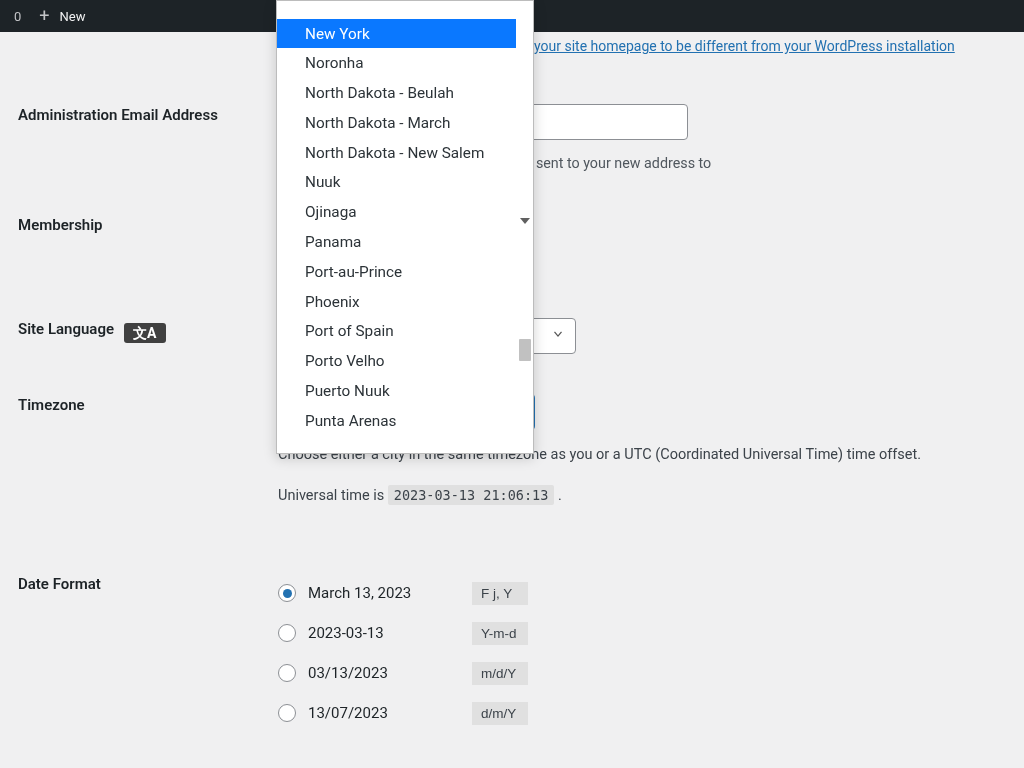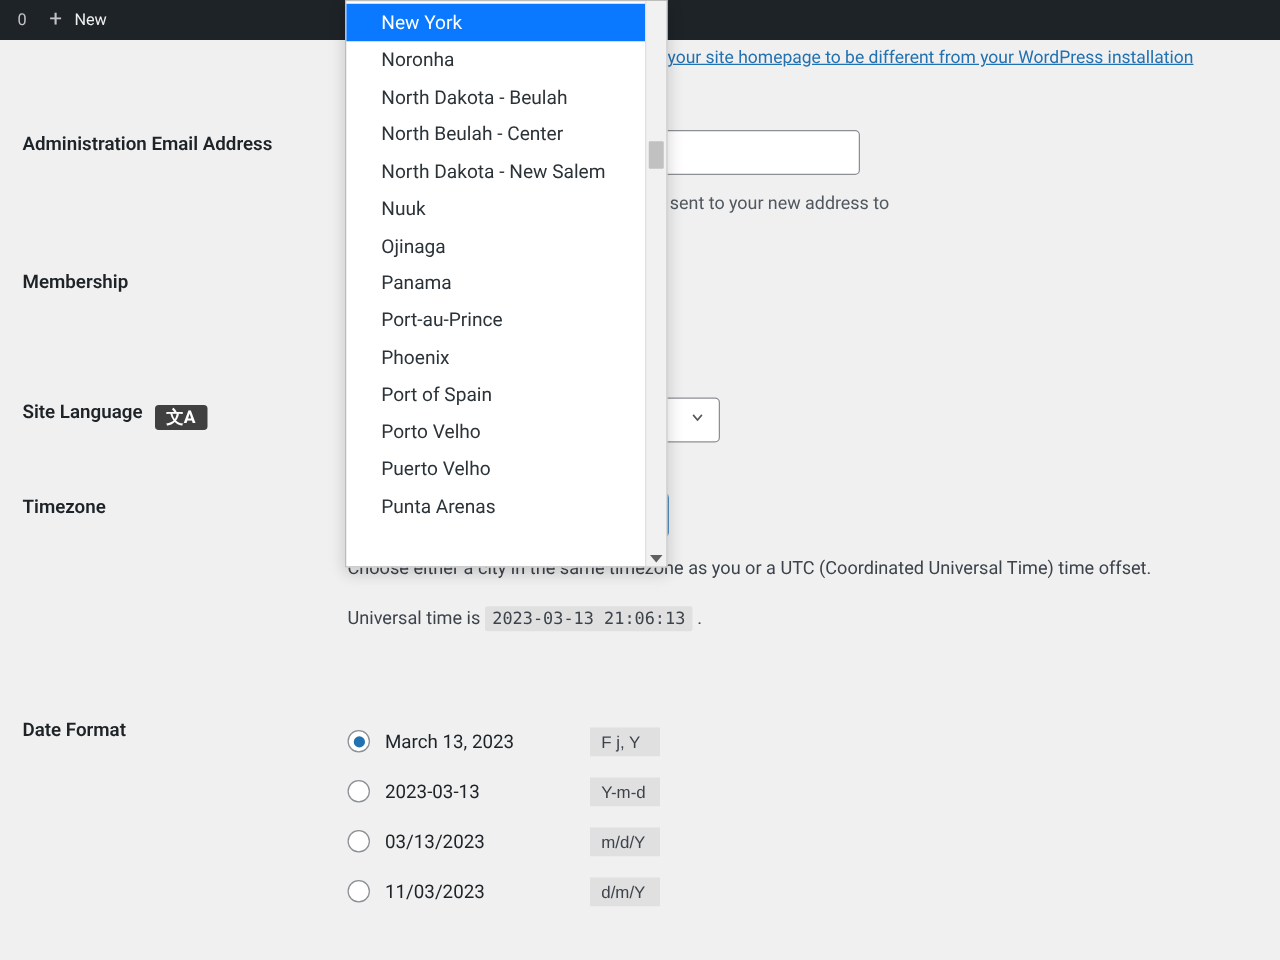--- a/index.html
+++ b/index.html
@@ -171,20 +171,21 @@
     position: absolute;
     left: 276px;
     top: 0;
     width: 258px;
     height: 454px;
     background: #fff;
     border: 1px solid #bcbcbc;
     box-shadow: 0 4px 12px rgba(0,0,0,0.18);
     z-index: 50;
     display: flex;
+    align-items: center;
   }
   .dropdown .list {
     flex: 1;
     overflow: hidden;
     padding: 2px 0;
   }
   .dropdown .scrollbar {
     width: 17px;
     background: #f1f1f1;
     position: relative;
@@ -306,42 +307,42 @@
           <span class="radio-label">2023-03-13</span>
           <span class="code-box">Y-m-d</span>
         </div>
         <div class="radio-row">
           <span class="radio"></span>
           <span class="radio-label">03/13/2023</span>
           <span class="code-box">m/d/Y</span>
         </div>
         <div class="radio-row">
           <span class="radio"></span>
-          <span class="radio-label">11/03/2023</span>
+          <span class="radio-label">13/07/2023</span>
           <span class="code-box">d/m/Y</span>
         </div>
       </div>
   </div>
 
 </div>
 
 <div class="dropdown">
   <div class="list" id="tz-list">
       <div class="dd-item sel">New York</div>
       <div class="dd-item">Noronha</div>
       <div class="dd-item">North Dakota - Beulah</div>
-      <div class="dd-item">North Beulah - Center</div>
+      <div class="dd-item">North Dakota - March</div>
       <div class="dd-item">North Dakota - New Salem</div>
       <div class="dd-item">Nuuk</div>
       <div class="dd-item">Ojinaga</div>
       <div class="dd-item">Panama</div>
       <div class="dd-item">Port-au-Prince</div>
       <div class="dd-item">Phoenix</div>
       <div class="dd-item">Port of Spain</div>
       <div class="dd-item">Porto Velho</div>
-      <div class="dd-item">Puerto Velho</div>
+      <div class="dd-item">Puerto Nuuk</div>
       <div class="dd-item">Punta Arenas</div>
     </div>
   <div class="scrollbar">
     <div class="thumb"></div>
     <div class="arrow-down"></div>
   </div>
 </div>
 
 </body></html>

